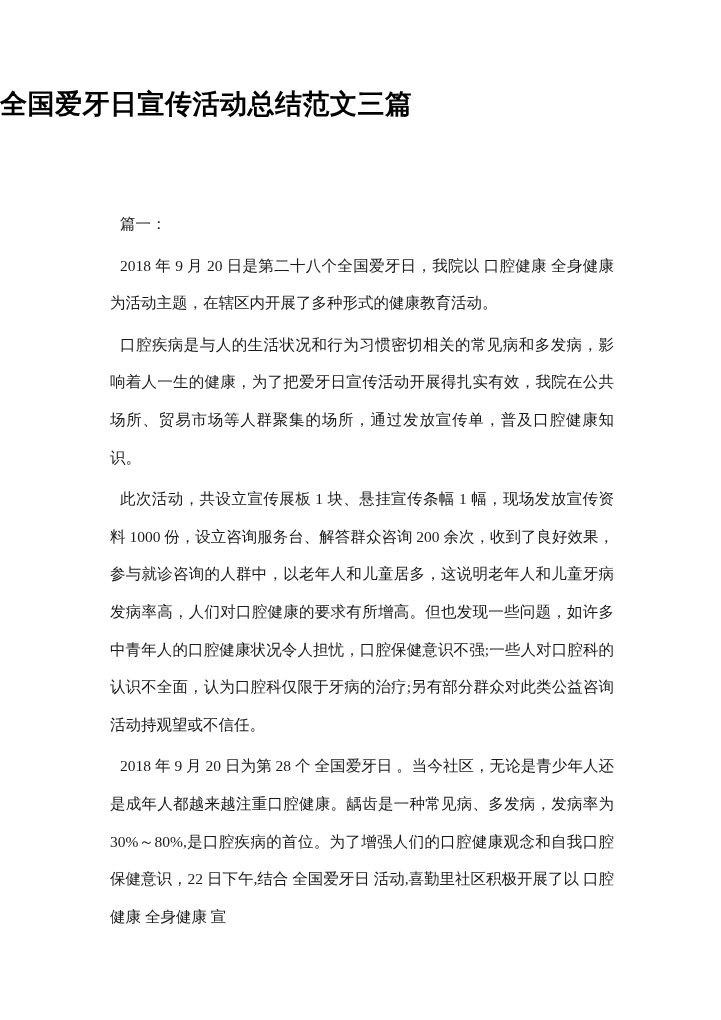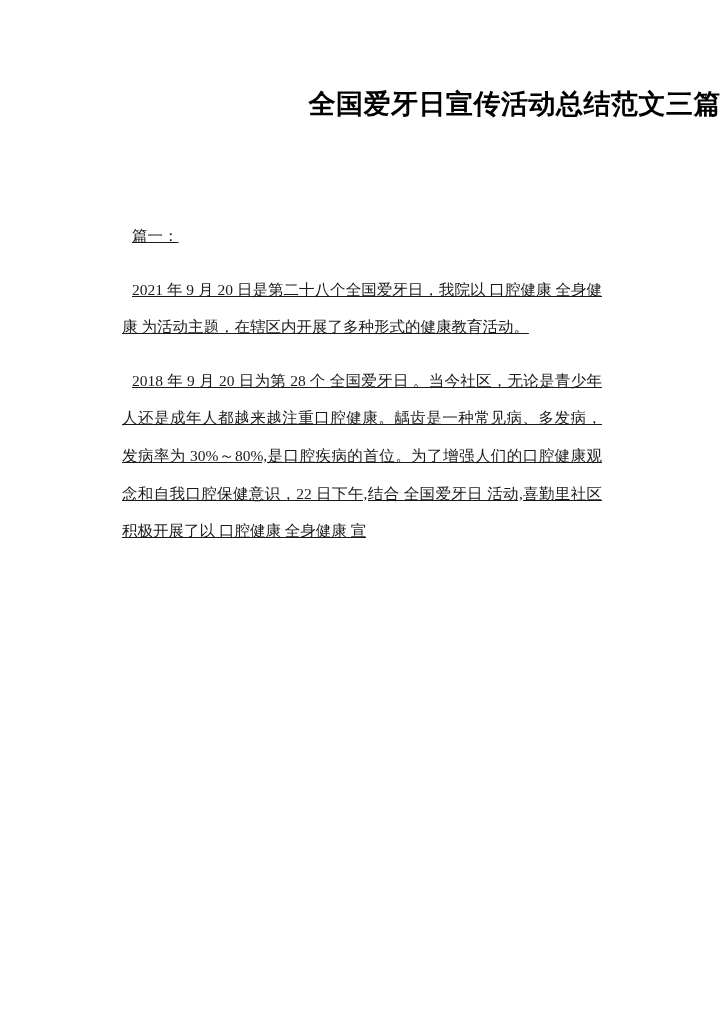--- a/index.html
+++ b/index.html
@@ -14,52 +14,53 @@
     background: #ffffff;
     overflow: hidden;
     font-family: "Liberation Serif", "DejaVu Serif", serif;
   }
   .doc-title {
     position: absolute;
     top: 88px;
     left: 0;
     right: 0;
     margin: 0;
-    text-align: right;
+    text-align: left;
     font-size: 27px;
     line-height: 32px;
     font-weight: bold;
     color: #000000;
     letter-spacing: 0.5px;
     font-family: "Liberation Serif", "DejaVu Serif", serif;
   }
   .doc-body {
     position: absolute;
     top: 201px;
     left: 106px;
     width: 512px;
     color: #1a1a1a;
     font-size: 15.5px;
     line-height: 37.6px;
     text-align: justify;
     font-family: "Liberation Serif", "DejaVu Serif", serif;
   }
   .doc-body p {
-    margin: 16px;
+    margin: 4px;
     padding: 0;
     text-indent: 10px;
     word-break: normal;
     overflow-wrap: break-word;
-    text-decoration: underline;
   }
 </style>
 </head>
 <body>
 
 <div class="page">
   <h1 class="doc-title">全国爱牙日宣传活动总结范文三篇</h1>
 
   <div class="doc-body">
     <p>篇一：</p>
-    <p>2021 年 9 月 20 日是第二十八个全国爱牙日，我院以 口腔健康 全身健康 为活动主题，在辖区内开展了多种形式的健康教育活动。</p>
+    <p>2018 年 9 月 20 日是第二十八个全国爱牙日，我院以 口腔健康 全身健康 为活动主题，在辖区内开展了多种形式的健康教育活动。</p>
+    <p>口腔疾病是与人的生活状况和行为习惯密切相关的常见病和多发病，影响着人一生的健康，为了把爱牙日宣传活动开展得扎实有效，我院在公共场所、贸易市场等人群聚集的场所，通过发放宣传单，普及口腔健康知识。</p>
+    <p>此次活动，共设立宣传展板 1 块、悬挂宣传条幅 1 幅，现场发放宣传资料 1000 份，设立咨询服务台、解答群众咨询 200 余次，收到了良好效果，参与就诊咨询的人群中，以老年人和儿童居多，这说明老年人和儿童牙病发病率高，人们对口腔健康的要求有所增高。但也发现一些问题，如许多中青年人的口腔健康状况令人担忧，口腔保健意识不强;一些人对口腔科的认识不全面，认为口腔科仅限于牙病的治疗;另有部分群众对此类公益咨询活动持观望或不信任。</p>
     <p>2018 年 9 月 20 日为第 28 个 全国爱牙日 。当今社区，无论是青少年人还是成年人都越来越注重口腔健康。龋齿是一种常见病、多发病，发病率为 30%～80%,是口腔疾病的首位。为了增强人们的口腔健康观念和自我口腔保健意识，22 日下午,结合 全国爱牙日 活动,喜勤里社区积极开展了以 口腔健康 全身健康 宣</p>
   </div>
 </div>
 
 </body></html>

